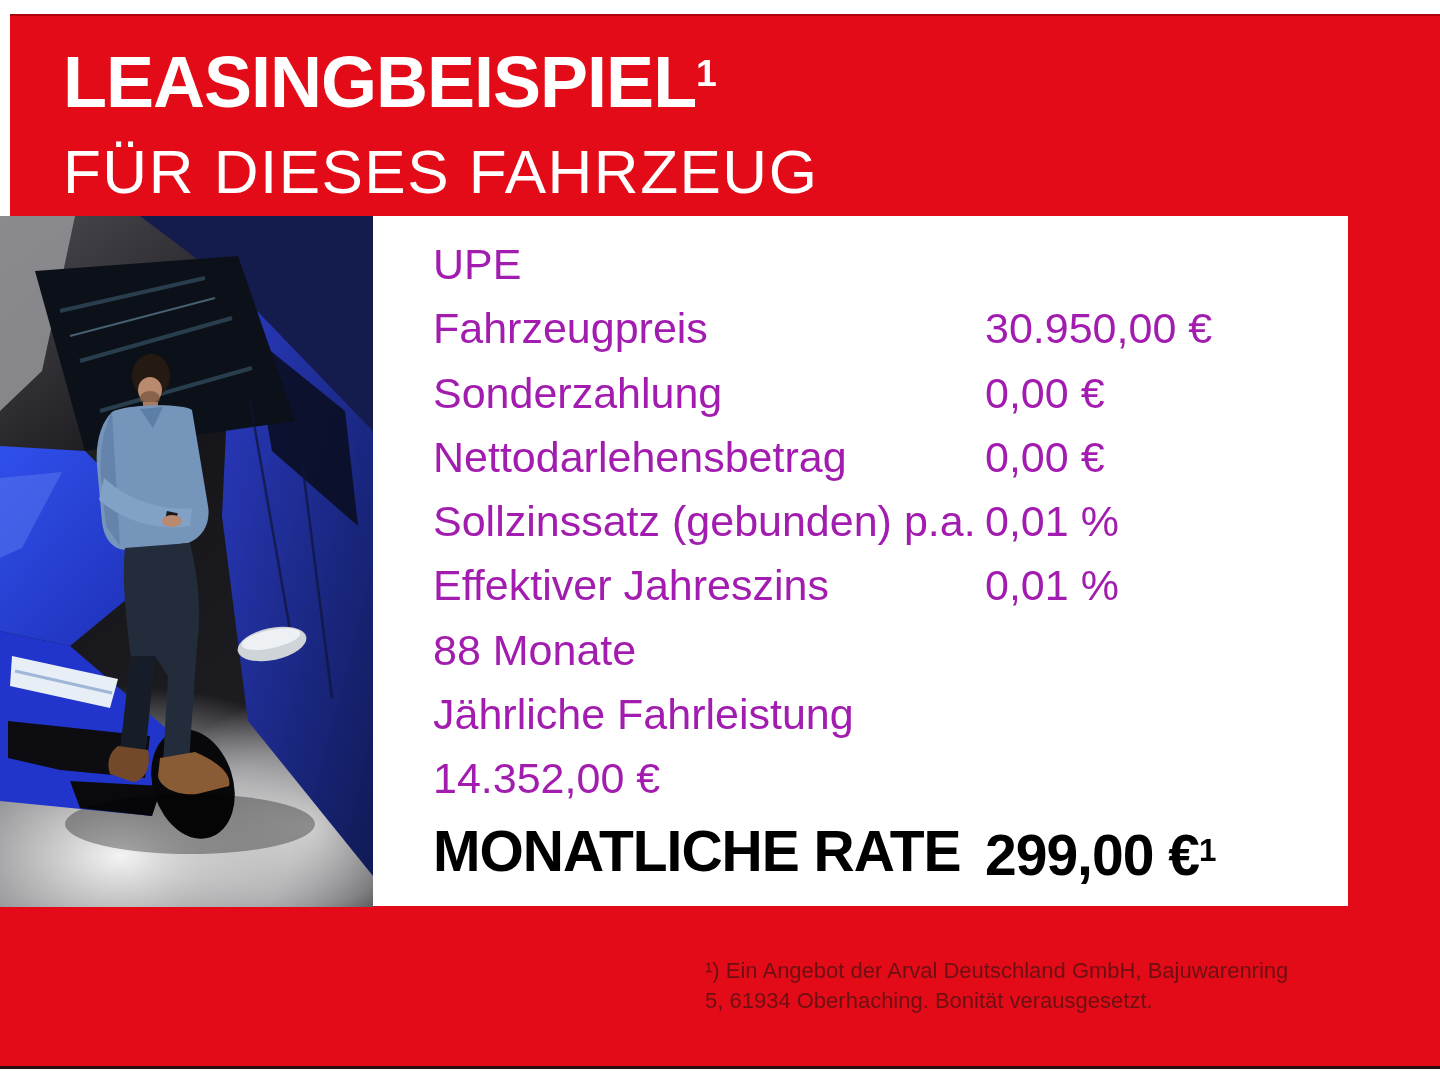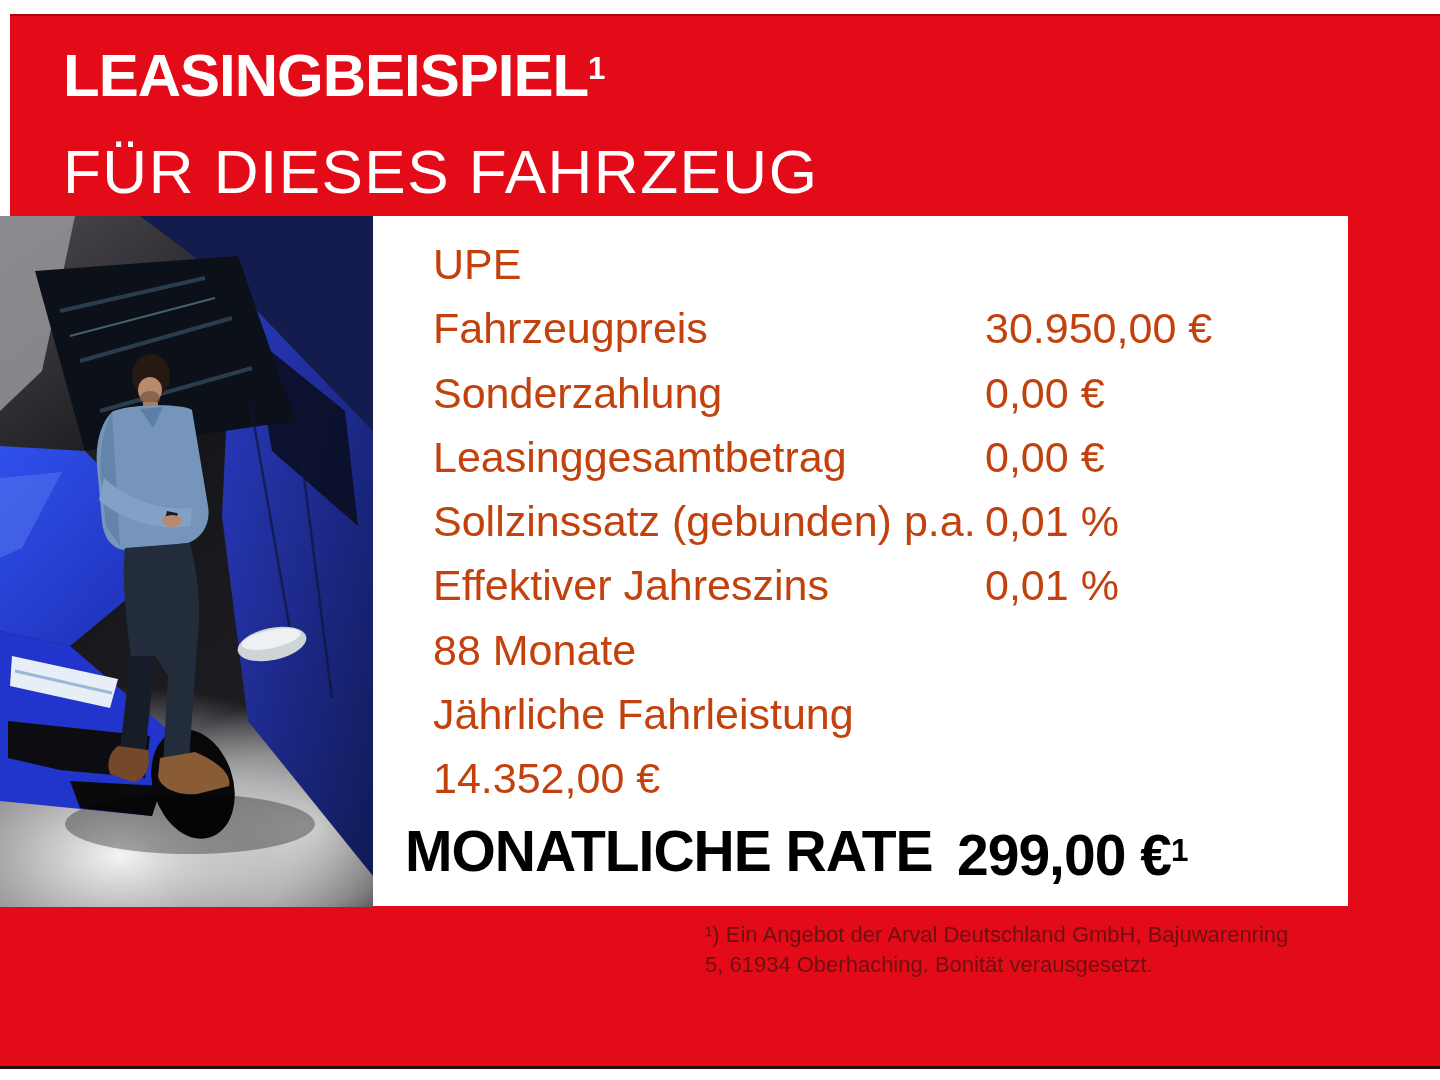--- a/index.html
+++ b/index.html
@@ -8,40 +8,40 @@
     overflow:hidden;font-family:"Liberation Sans",sans-serif;
   }
   
   .red-bg{position:absolute;left:0;top:14px;width:1440px;height:1052px;
     background:#e30b17;border-top:2px solid rgba(130,0,8,.55);box-sizing:border-box;}
   .white-notch{position:absolute;left:0;top:14px;width:10px;height:202px;background:#ffffff;}
   .bottom-hairline{position:absolute;left:0;top:1066px;width:1440px;height:3px;background:#2a0c0d;}
 
   
   .headline{position:absolute;left:63px;top:46px;margin:0;color:#ffffff;
-    font-size:60px;font-weight:bold;line-height:1;letter-spacing:-1px;white-space:nowrap;}
+    font-size:72px;font-weight:bold;line-height:1;letter-spacing:-1px;white-space:nowrap;}
   .headline sup{font-size:0.52em;vertical-align:0.55em;letter-spacing:0;}
   .subheadline{position:absolute;left:63px;top:141px;margin:0;color:#ffffff;
     font-size:62px;font-weight:normal;line-height:1;letter-spacing:1.5px;white-space:nowrap;}
 
   
   .photo{position:absolute;left:0;top:216px;width:373px;height:691px;overflow:hidden;background:#141418;}
   .photo svg{display:block;}
 
   
   .panel{position:absolute;left:373px;top:216px;width:975px;height:690px;background:#ffffff;}
   #rows{padding:26px 0 0 60px;}
   .row{display:grid;grid-template-columns:552px 1fr;height:64.3px;white-space:nowrap;}
-  .cell{font-size:43px;line-height:45px;color:#c2410c;}
-  .highlight{display:grid;grid-template-columns:552px 1fr;padding-left:32px;margin-top:0;
+  .cell{font-size:43px;line-height:45px;color:#a21caf;}
+  .highlight{display:grid;grid-template-columns:552px 1fr;padding-left:60px;margin-top:0;
     font-weight:bold;font-size:57px;line-height:60px;color:#000000;letter-spacing:-1px;white-space:nowrap;}
   .highlight sup{font-size:0.55em;vertical-align:0.45em;letter-spacing:0;}
 
   
-  .footnote{position:absolute;left:705px;top:920px;width:680px;color:#6d1013;
+  .footnote{position:absolute;left:705px;top:956px;width:680px;color:#6d1013;
     font-size:22px;line-height:29.5px;font-weight:400;}
 </style>
 </head>
 <body>
 
 <div id="canvas">
 
   <div class="red-bg"></div>
   <div class="white-notch"></div>
   <div class="bottom-hairline"></div>
@@ -123,21 +123,21 @@
         </div>
         <div class="row">
           <span class="cell">Fahrzeugpreis</span>
           <span class="cell">30.950,00 €</span>
         </div>
         <div class="row">
           <span class="cell">Sonderzahlung</span>
           <span class="cell">0,00 €</span>
         </div>
         <div class="row">
-          <span class="cell">Leasinggesamtbetrag</span>
+          <span class="cell">Nettodarlehensbetrag</span>
           <span class="cell">0,00 €</span>
         </div>
         <div class="row">
           <span class="cell">Sollzinssatz (gebunden) p.a.</span>
           <span class="cell">0,01 %</span>
         </div>
         <div class="row">
           <span class="cell">Effektiver Jahreszins</span>
           <span class="cell">0,01 %</span>
         </div>

